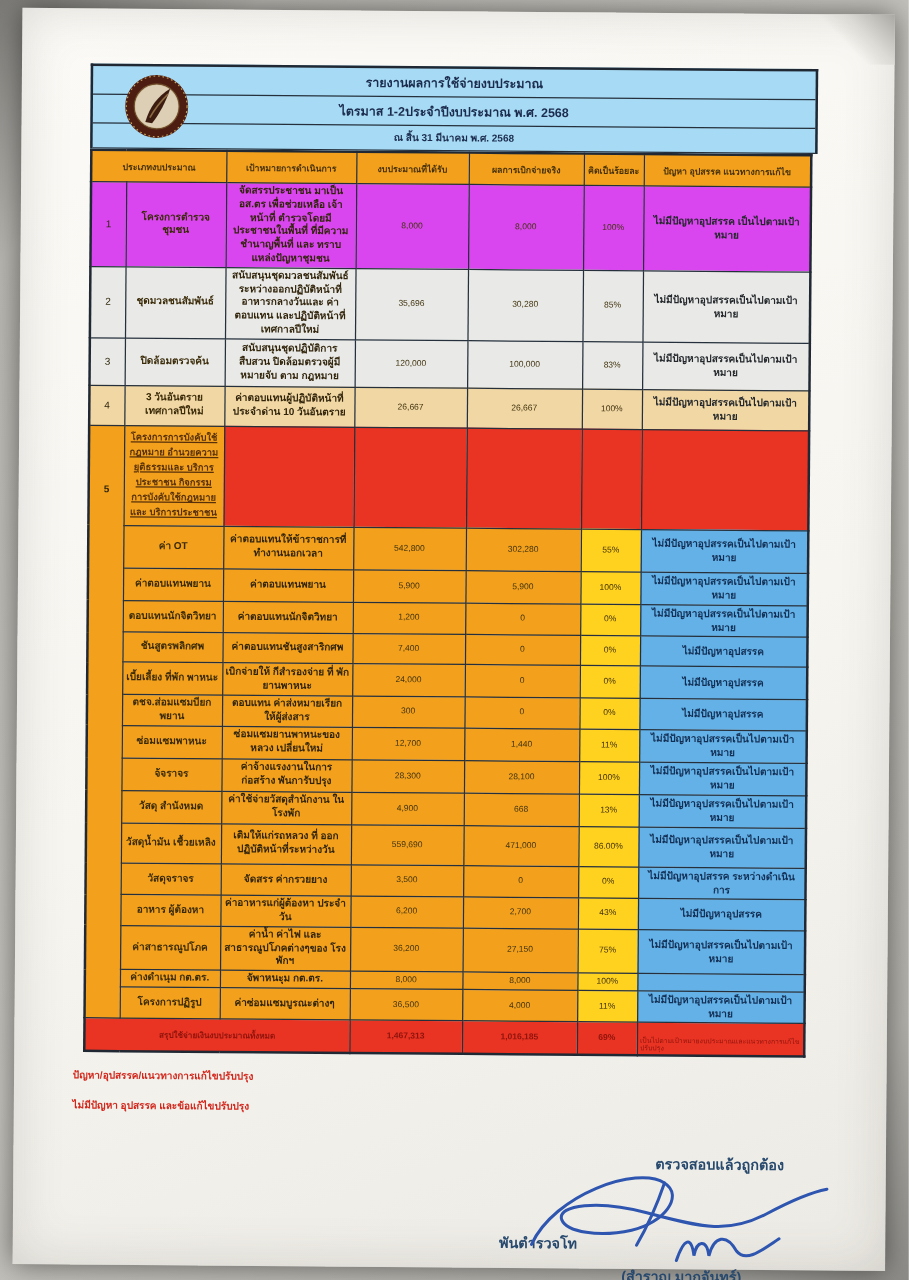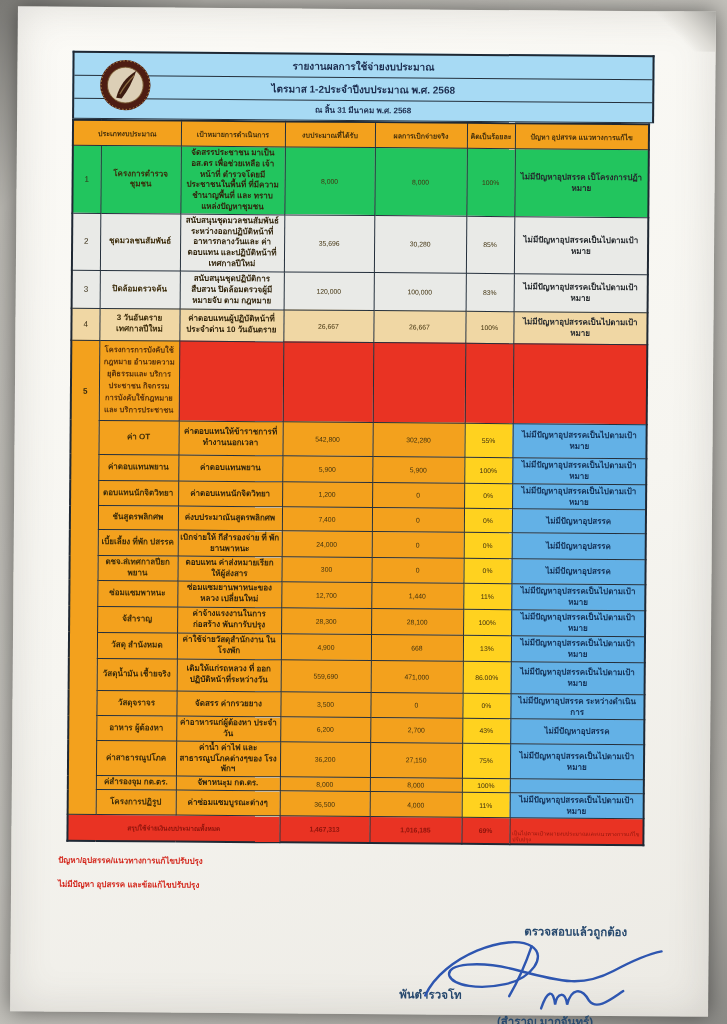--- a/index.html
+++ b/index.html
@@ -34,27 +34,27 @@
   table.report{border-collapse:collapse;width:578px;table-layout:fixed;
     border:2px solid #1f2833;background:#fff;}
   th{background:#f3a11d;font-size:7px;font-weight:bold;color:#45300b;
      border:1px solid #25303c;padding:2px 1px;height:20px;}
   td{border:1px solid #25303c;text-align:center;vertical-align:middle;
      padding:1px 2px;word-wrap:break-word;}
   .cell-orange{background:#f3a11d;}
   .cell-yellow{background:#ffd21f;}
   .cell-blue{background:#63b1e6;}
   .cell-red{background:#e93323;}
-  .tone-beige{background:#22c55e;}
+  .tone-beige{background:#d946ef;}
   .tone-gray{background:#e9eae7;}
   .tone-tan{background:#f0d7a4;}
   .no-cell{font-size:8px;color:#33280f;}
   .sec-no{vertical-align:top;padding-top:46px;font-weight:bold;}
   .name-cell{font-size:8px;font-weight:bold;color:#3a2a08;line-height:1.35;}
-  .sec-name{font-size:7.5px;color:#57300a;line-height:1.6;}
+  .sec-name{font-size:7.5px;color:#57300a;line-height:1.6;text-decoration:underline;}
   .target-cell{font-size:8px;font-weight:bold;color:#32250c;line-height:1.35;}
   .num-cell{font-size:6.8px;color:#42330f;}
   .percent-cell{font-size:6.8px;color:#42330f;}
   .note-cell{font-size:8px;font-weight:bold;color:#132f55;line-height:1.4;}
   .tone-note{color:#24282c;}
   .total-label{font-size:6.5px;font-weight:bold;color:#8d140c;}
   .total-num{font-size:6.8px;font-weight:bold;color:#8d140c;}
   .total-note{font-size:5.5px;color:#8d140c;text-align:left;vertical-align:bottom;line-height:1.1;}
 
   
@@ -113,21 +113,21 @@
         </tr>
       </thead>
       <tbody id="rows">
           <tr style="height: 54px;">
             <td class="no-cell tone-beige">1</td>
             <td class="name-cell tone-beige">โครงการตำรวจชุมชน</td>
             <td class="target-cell tone-beige">จัดสรรประชาชน มาเป็น อส.ตร เพื่อช่วยเหลือ เจ้าหน้าที่ ตำรวจโดยมีประชาชนในพื้นที่ ที่มีความชำนาญพื้นที่ และ ทราบแหล่งปัญหาชุมชน</td>
             <td class="num-cell tone-beige">8,000</td>
             <td class="num-cell tone-beige">8,000</td>
             <td class="percent-cell tone-beige">100%</td>
-            <td class="note-cell tone-beige tone-note">ไม่มีปัญหาอุปสรรค เป็โครงการปฏ้าหมาย</td>
+            <td class="note-cell tone-beige tone-note">ไม่มีปัญหาอุปสรรค เป็นไปตามเป้าหมาย</td>
           </tr>
           <tr style="height: 56px;">
             <td class="no-cell tone-gray">2</td>
             <td class="name-cell tone-gray">ชุดมวลชนสัมพันธ์</td>
             <td class="target-cell tone-gray">สนับสนุนชุดมวลชนสัมพันธ์ ระหว่างออกปฏิบัติหน้าที่ อาหารกลางวันและ ค่าตอบแทน และปฏิบัติหน้าที่ เทศกาลปีใหม่</td>
             <td class="num-cell tone-gray">35,696</td>
             <td class="num-cell tone-gray">30,280</td>
             <td class="percent-cell tone-gray">85%</td>
             <td class="note-cell tone-gray tone-note">ไม่มีปัญหาอุปสรรคเป็นไปตามเป้าหมาย</td>
           </tr>
@@ -177,68 +177,68 @@
           <tr style="height: 24px;">
             <td class="name-cell cell-orange">ตอบแทนนักจิตวิทยา</td>
             <td class="target-cell cell-orange">ค่าตอบแทนนักจิตวิทยา</td>
             <td class="num-cell cell-orange">1,200</td>
             <td class="num-cell cell-orange">0</td>
             <td class="percent-cell cell-yellow">0%</td>
             <td class="note-cell cell-blue">ไม่มีปัญหาอุปสรรคเป็นไปตามเป้าหมาย</td>
           </tr>
           <tr style="height: 24px;">
             <td class="name-cell cell-orange">ชันสูตรพลิกศพ</td>
-            <td class="target-cell cell-orange">ค่งบประมาณันสูตรพลิกศพ</td>
+            <td class="target-cell cell-orange">ค่าตอบแทนชันสูงสาริกศพ</td>
             <td class="num-cell cell-orange">7,400</td>
             <td class="num-cell cell-orange">0</td>
             <td class="percent-cell cell-yellow">0%</td>
             <td class="note-cell cell-blue">ไม่มีปัญหาอุปสรรค</td>
           </tr>
           <tr style="height: 26px;">
-            <td class="name-cell cell-orange">เบี้ยเลี้ยง ที่พัก ปสรรค</td>
+            <td class="name-cell cell-orange">เบี้ยเลี้ยง ที่พัก พาหนะ</td>
             <td class="target-cell cell-orange">เบิกจ่ายให้ กีสำรองจ่าย ที่ พักยานพาหนะ</td>
             <td class="num-cell cell-orange">24,000</td>
             <td class="num-cell cell-orange">0</td>
             <td class="percent-cell cell-yellow">0%</td>
             <td class="note-cell cell-blue">ไม่มีปัญหาอุปสรรค</td>
           </tr>
           <tr style="height: 24px;">
-            <td class="name-cell cell-orange">ตชจ.ส่เทศกาลปียก พยาน</td>
+            <td class="name-cell cell-orange">ตชจ.ส่อมแซมบียก พยาน</td>
             <td class="target-cell cell-orange">ตอบแทน ค่าส่งหมายเรียก ให้ผู้ส่งสาร</td>
             <td class="num-cell cell-orange">300</td>
             <td class="num-cell cell-orange">0</td>
             <td class="percent-cell cell-yellow">0%</td>
             <td class="note-cell cell-blue">ไม่มีปัญหาอุปสรรค</td>
           </tr>
           <tr style="height: 26px;">
             <td class="name-cell cell-orange">ซ่อมแซมพาหนะ</td>
             <td class="target-cell cell-orange">ซ่อมแซมยานพาหนะของ หลวง เปลี่ยนใหม่</td>
             <td class="num-cell cell-orange">12,700</td>
             <td class="num-cell cell-orange">1,440</td>
             <td class="percent-cell cell-yellow">11%</td>
             <td class="note-cell cell-blue">ไม่มีปัญหาอุปสรรคเป็นไปตามเป้าหมาย</td>
           </tr>
           <tr style="height: 26px;">
-            <td class="name-cell cell-orange">จ้สำราญ</td>
+            <td class="name-cell cell-orange">จ้จราจร</td>
             <td class="target-cell cell-orange">ค่าจ้างแรงงานในการ ก่อสร้าง พันการับปรุง</td>
             <td class="num-cell cell-orange">28,300</td>
             <td class="num-cell cell-orange">28,100</td>
             <td class="percent-cell cell-yellow">100%</td>
             <td class="note-cell cell-blue">ไม่มีปัญหาอุปสรรคเป็นไปตามเป้าหมาย</td>
           </tr>
           <tr style="height: 26px;">
             <td class="name-cell cell-orange">วัสดุ สำนังหมด</td>
             <td class="target-cell cell-orange">ค่าใช้จ่ายวัสดุสำนักงาน ใน โรงพัก</td>
             <td class="num-cell cell-orange">4,900</td>
             <td class="num-cell cell-orange">668</td>
             <td class="percent-cell cell-yellow">13%</td>
             <td class="note-cell cell-blue">ไม่มีปัญหาอุปสรรคเป็นไปตามเป้าหมาย</td>
           </tr>
           <tr style="height: 32px;">
-            <td class="name-cell cell-orange">วัสดุน้ำมัน เชื้ายจริง</td>
+            <td class="name-cell cell-orange">วัสดุน้ำมัน เชื้วยเหลิง</td>
             <td class="target-cell cell-orange">เติมให้แก่รถหลวง ที่ ออก ปฏิบัติหน้าที่ระหว่างวัน</td>
             <td class="num-cell cell-orange">559,690</td>
             <td class="num-cell cell-orange">471,000</td>
             <td class="percent-cell cell-yellow">86.00%</td>
             <td class="note-cell cell-blue">ไม่มีปัญหาอุปสรรคเป็นไปตามเป้าหมาย</td>
           </tr>
           <tr style="height: 15px;">
             <td class="name-cell cell-orange">วัสดุจราจร</td>
             <td class="target-cell cell-orange">จัดสรร ค่ากรวยยาง</td>
             <td class="num-cell cell-orange">3,500</td>
@@ -256,21 +256,21 @@
           </tr>
           <tr style="height: 30px;">
             <td class="name-cell cell-orange">ค่าสาธารณูปโภค</td>
             <td class="target-cell cell-orange">ค่าน้ำ ค่าไฟ และ สาธารณูปโภคต่างๆของ โรงพักฯ</td>
             <td class="num-cell cell-orange">36,200</td>
             <td class="num-cell cell-orange">27,150</td>
             <td class="percent-cell cell-yellow">75%</td>
             <td class="note-cell cell-blue">ไม่มีปัญหาอุปสรรคเป็นไปตามเป้าหมาย</td>
           </tr>
           <tr style="height: 14px;">
-            <td class="name-cell cell-orange">ค่สำรองจุม กต.ตร.</td>
+            <td class="name-cell cell-orange">ค่างดำเนุม กต.ตร.</td>
             <td class="target-cell cell-orange">จัพาหนะุม กต.ตร.</td>
             <td class="num-cell cell-orange">8,000</td>
             <td class="num-cell cell-orange">8,000</td>
             <td class="percent-cell cell-yellow">100%</td>
             <td class="note-cell cell-blue"></td>
           </tr>
           <tr style="height: 14px;">
             <td class="name-cell cell-orange">โครงการปฏิรูป</td>
             <td class="target-cell cell-orange">ค่าซ่อมแซมบูรณะต่างๆ</td>
             <td class="num-cell cell-orange">36,500</td>

